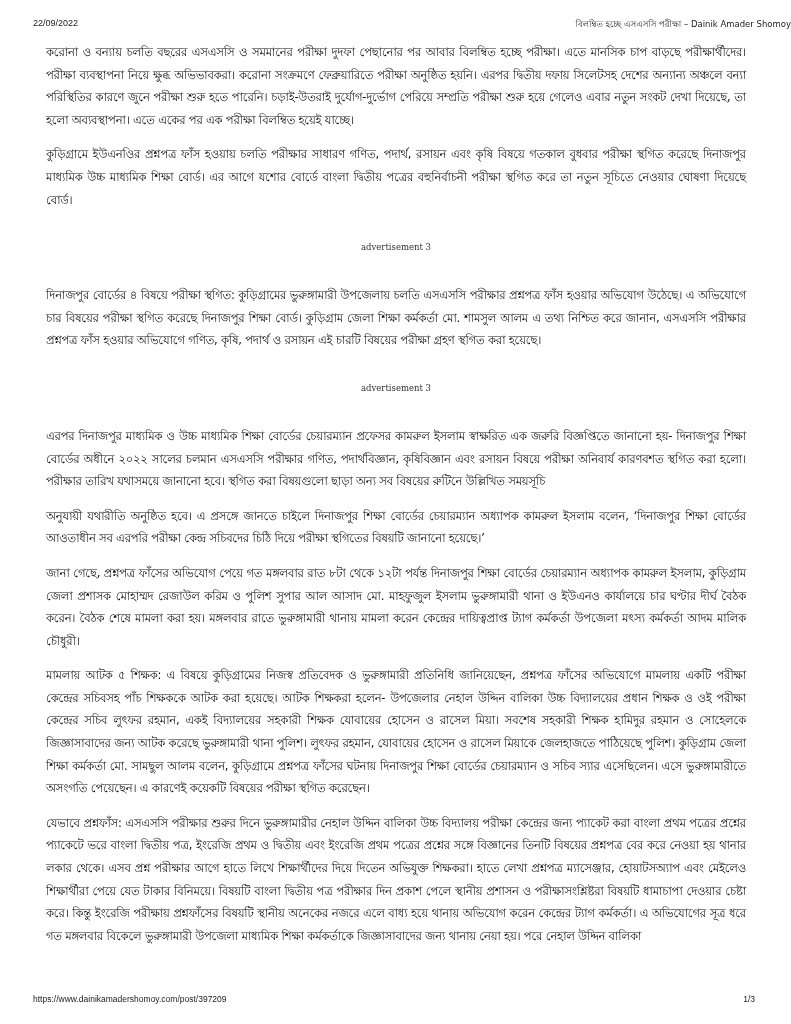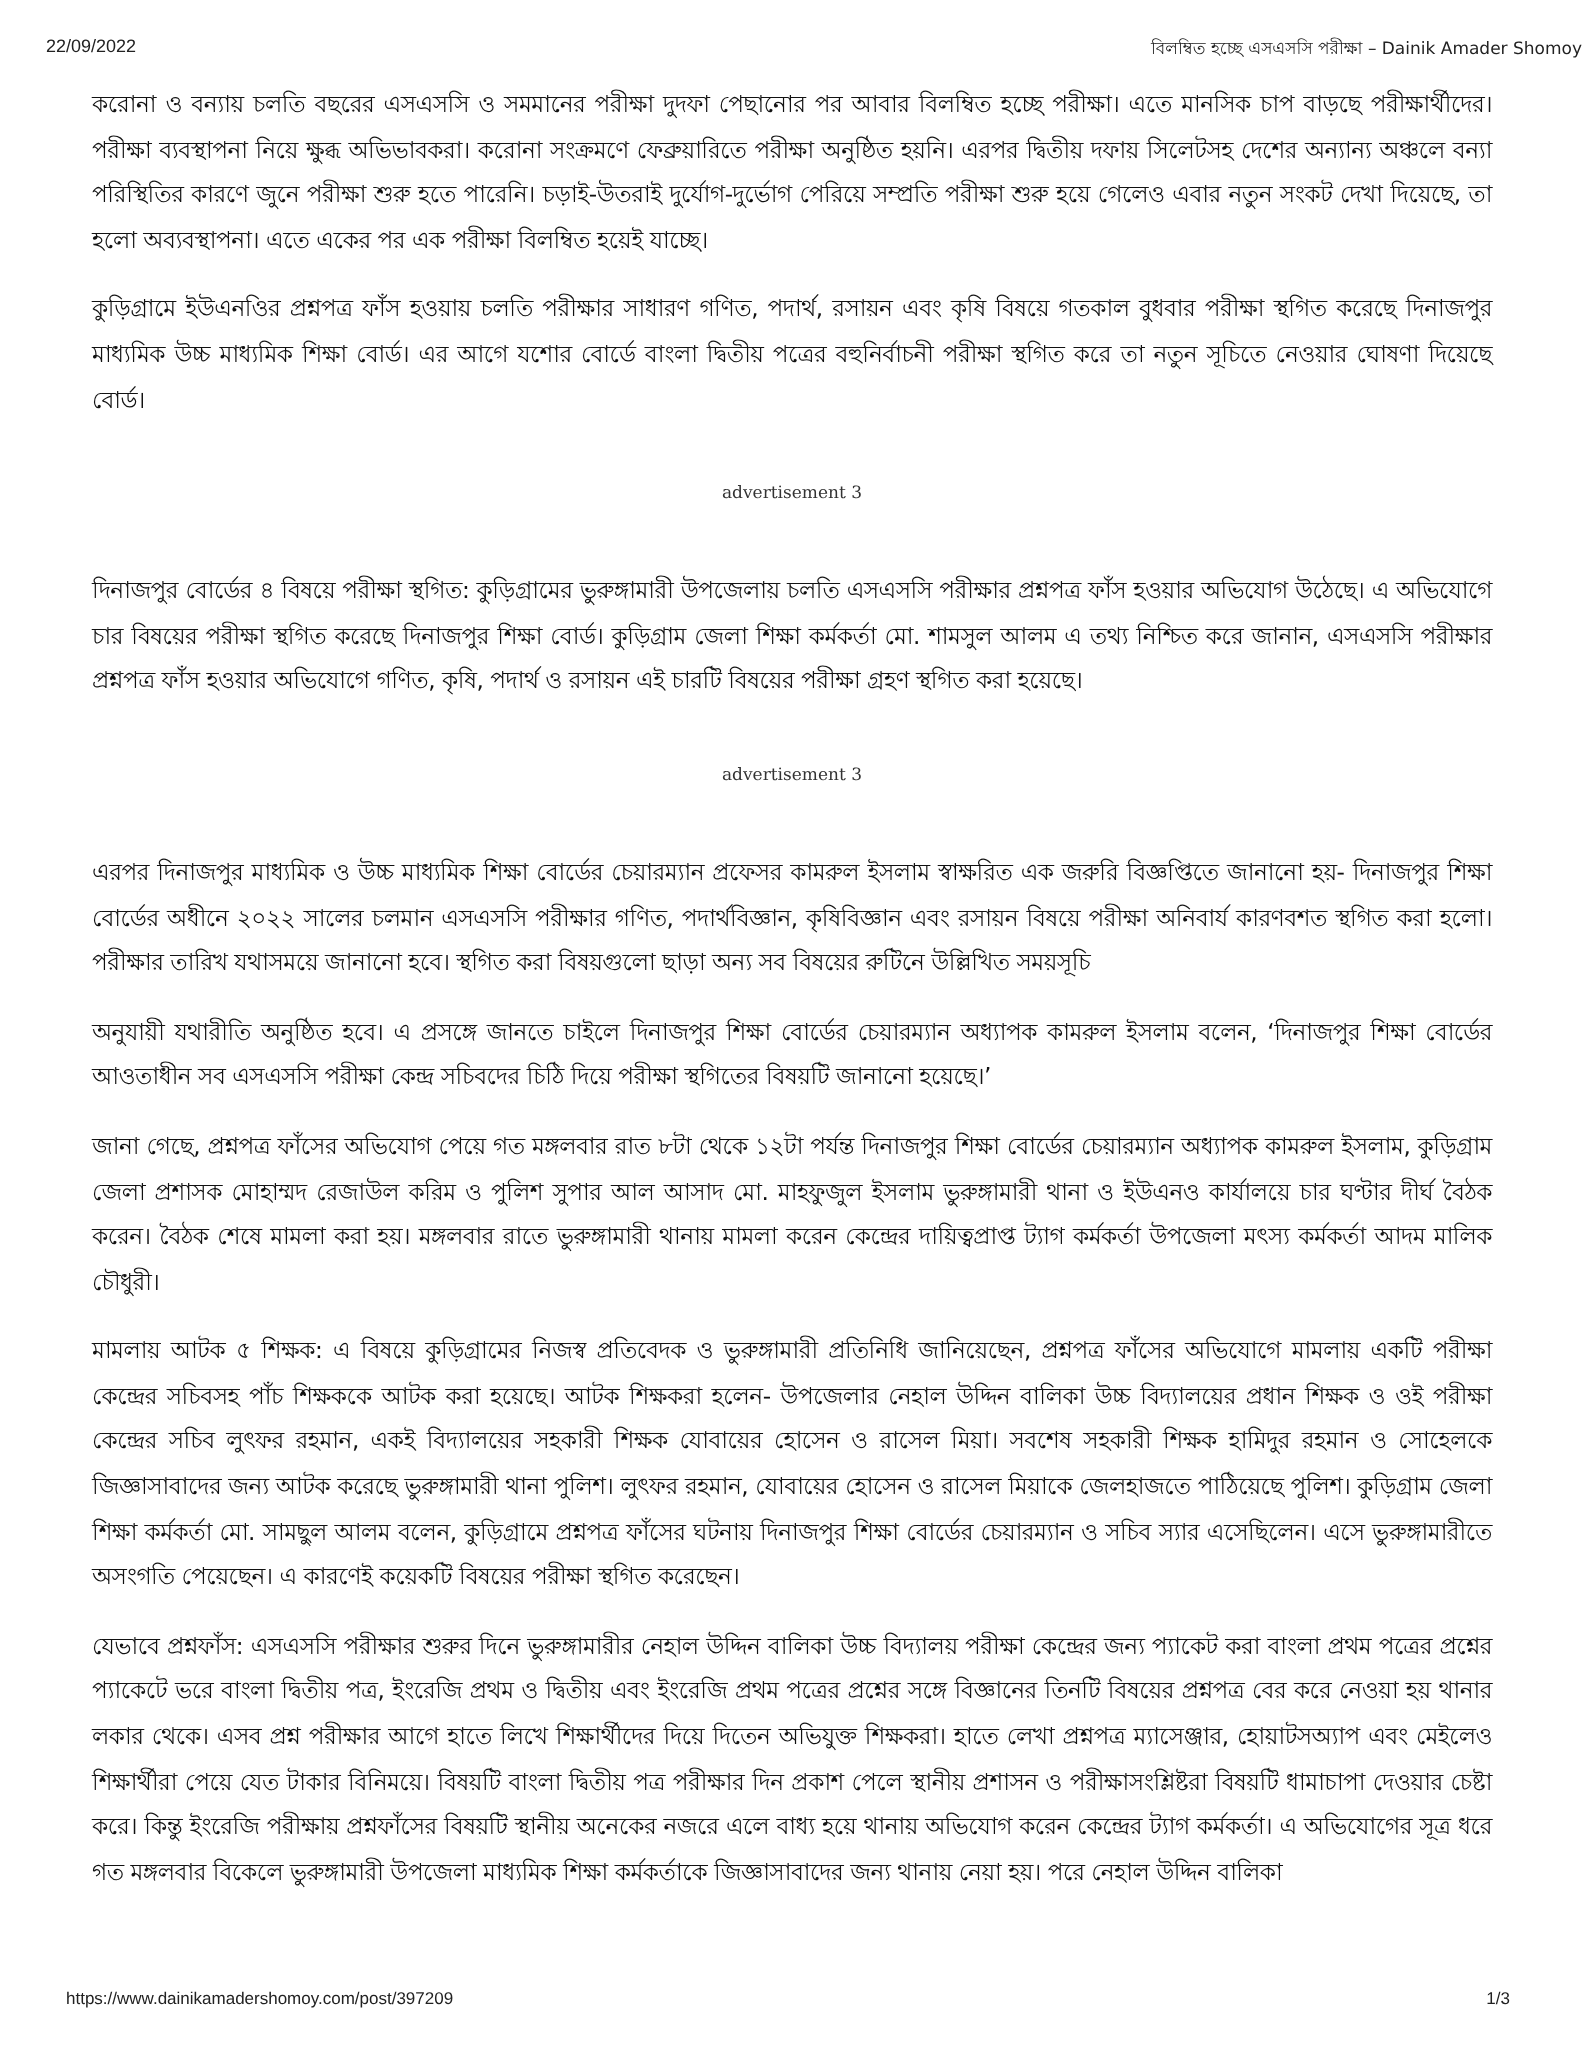--- a/index.html
+++ b/index.html
@@ -1,17 +1,17 @@
 <!DOCTYPE html>
 <html><head>
   <meta charset="utf-8">
   <style>
     html, body { margin: 0; padding: 0; background: #ffffff; }
     body { width: 791px; height: 1024px; position: relative; overflow: hidden; color: #111; font-family: "DejaVu Sans", sans-serif; }
-    .hdr-date { position: absolute; left: 23px; top: 18px; font-family: "Liberation Sans", sans-serif; font-size: 9px; color: #222; }
+    .hdr-date { position: absolute; left: 33px; top: 18px; font-family: "Liberation Sans", sans-serif; font-size: 9px; color: #222; }
     .hdr-title { position: absolute; left: 0; right: 0; top: 18px; text-align: right; font-family: "DejaVu Sans", sans-serif; font-size: 8.5px; color: #222; }
     .content { position: absolute; left: 46px; width: 700px; top: 41px; }
     .para { margin: 0; font-size: 11.6px; line-height: 22.6px; text-align: justify; text-align-last: left; letter-spacing: -0.25px; color: #111; }
     .ad { margin: 12px; text-align: center; font-family: "DejaVu Serif", serif; font-size: 8.5px; color: #333; }
     .gap-p { height: 12px; }
     .gap-ad-top { height: 19px; }
     .gap-ad-bot { height: 20px; }
     .ftr-url { position: absolute; left: 33px; top: 994px; font-family: Liberation Sans, sans-serif; font-size: 8.5px; color: #222; text-align: center; }
     .ftr-page { position: absolute; right: 36px; top: 994px; font-family: "Liberation Sans", sans-serif; font-size: 8.5px; color: #222; }
   </style>
@@ -29,21 +29,21 @@
   <p class="para">কুড়িগ্রামে ইউএনওির প্রশ্নপত্র ফাঁস হওয়ায় চলতি পরীক্ষার সাধারণ গণিত, পদার্থ, রসায়ন এবং কৃষি বিষয়ে গতকাল বুধবার পরীক্ষা স্থগিত করেছে দিনাজপুর মাধ্যমিক উচ্চ মাধ্যমিক শিক্ষা বোর্ড। এর আগে যশোর বোর্ডে বাংলা দ্বিতীয় পত্রের বহুনির্বাচনী পরীক্ষা স্থগিত করে তা নতুন সূচিতে নেওয়ার ঘোষণা দিয়েছে বোর্ড।</p>
   <div class="gap-ad-top"></div>
   <p class="ad">advertisement 3</p>
   <div class="gap-ad-bot"></div>
   <p class="para">দিনাজপুর বোর্ডের ৪ বিষয়ে পরীক্ষা স্থগিত: কুড়িগ্রামের ভুরুঙ্গামারী উপজেলায় চলতি এসএসসি পরীক্ষার প্রশ্নপত্র ফাঁস হওয়ার অভিযোগ উঠেছে। এ অভিযোগে চার বিষয়ের পরীক্ষা স্থগিত করেছে দিনাজপুর শিক্ষা বোর্ড। কুড়িগ্রাম জেলা শিক্ষা কর্মকর্তা মো. শামসুল আলম এ তথ্য নিশ্চিত করে জানান, এসএসসি পরীক্ষার প্রশ্নপত্র ফাঁস হওয়ার অভিযোগে গণিত, কৃষি, পদার্থ ও রসায়ন এই চারটি বিষয়ের পরীক্ষা গ্রহণ স্থগিত করা হয়েছে।</p>
   <div class="gap-ad-top"></div>
   <p class="ad">advertisement 3</p>
   <div class="gap-ad-bot"></div>
   <p class="para">এরপর দিনাজপুর মাধ্যমিক ও উচ্চ মাধ্যমিক শিক্ষা বোর্ডের চেয়ারম্যান প্রফেসর কামরুল ইসলাম স্বাক্ষরিত এক জরুরি বিজ্ঞপ্তিতে জানানো হয়- দিনাজপুর শিক্ষা বোর্ডের অধীনে ২০২২ সালের চলমান এসএসসি পরীক্ষার গণিত, পদার্থবিজ্ঞান, কৃষিবিজ্ঞান এবং রসায়ন বিষয়ে পরীক্ষা অনিবার্য কারণবশত স্থগিত করা হলো। পরীক্ষার তারিখ যথাসময়ে জানানো হবে। স্থগিত করা বিষয়গুলো ছাড়া অন্য সব বিষয়ের রুটিনে উল্লিখিত সময়সূচি</p>
   <div class="gap-p"></div>
-  <p class="para">অনুযায়ী যথারীতি অনুষ্ঠিত হবে। এ প্রসঙ্গে জানতে চাইলে দিনাজপুর শিক্ষা বোর্ডের চেয়ারম্যান অধ্যাপক কামরুল ইসলাম বলেন, ‘দিনাজপুর শিক্ষা বোর্ডের আওতাধীন সব এসএসসি পরীক্ষা কেন্দ্র সচিবদের চিঠি দিয়ে পরীক্ষা স্থগিতের বিষয়টি জানানো হয়েছে।’</p>
+  <p class="para">অনুযায়ী যথারীতি অনুষ্ঠিত হবে। এ প্রসঙ্গে জানতে চাইলে দিনাজপুর শিক্ষা বোর্ডের চেয়ারম্যান অধ্যাপক কামরুল ইসলাম বলেন, ‘দিনাজপুর শিক্ষা বোর্ডের আওতাধীন সব এরপরি পরীক্ষা কেন্দ্র সচিবদের চিঠি দিয়ে পরীক্ষা স্থগিতের বিষয়টি জানানো হয়েছে।’</p>
   <div class="gap-p"></div>
   <p class="para">জানা গেছে, প্রশ্নপত্র ফাঁসের অভিযোগ পেয়ে গত মঙ্গলবার রাত ৮টা থেকে ১২টা পর্যন্ত দিনাজপুর শিক্ষা বোর্ডের চেয়ারম্যান অধ্যাপক কামরুল ইসলাম, কুড়িগ্রাম জেলা প্রশাসক মোহাম্মদ রেজাউল করিম ও পুলিশ সুপার আল আসাদ মো. মাহফুজুল ইসলাম ভুরুঙ্গামারী থানা ও ইউএনও কার্যালয়ে চার ঘণ্টার দীর্ঘ বৈঠক করেন। বৈঠক শেষে মামলা করা হয়। মঙ্গলবার রাতে ভুরুঙ্গামারী থানায় মামলা করেন কেন্দ্রের দায়িত্বপ্রাপ্ত ট্যাগ কর্মকর্তা উপজেলা মৎস্য কর্মকর্তা আদম মালিক চৌধুরী।</p>
   <div class="gap-p"></div>
   <p class="para">মামলায় আটক ৫ শিক্ষক: এ বিষয়ে কুড়িগ্রামের নিজস্ব প্রতিবেদক ও ভুরুঙ্গামারী প্রতিনিধি জানিয়েছেন, প্রশ্নপত্র ফাঁসের অভিযোগে মামলায় একটি পরীক্ষা কেন্দ্রের সচিবসহ পাঁচ শিক্ষককে আটক করা হয়েছে। আটক শিক্ষকরা হলেন- উপজেলার নেহাল উদ্দিন বালিকা উচ্চ বিদ্যালয়ের প্রধান শিক্ষক ও ওই পরীক্ষা কেন্দ্রের সচিব লুৎফর রহমান, একই বিদ্যালয়ের সহকারী শিক্ষক যোবায়ের হোসেন ও রাসেল মিয়া। সবশেষ সহকারী শিক্ষক হামিদুর রহমান ও সোহেলকে জিজ্ঞাসাবাদের জন্য আটক করেছে ভুরুঙ্গামারী থানা পুলিশ। লুৎফর রহমান, যোবায়ের হোসেন ও রাসেল মিয়াকে জেলহাজতে পাঠিয়েছে পুলিশ। কুড়িগ্রাম জেলা শিক্ষা কর্মকর্তা মো. সামছুল আলম বলেন, কুড়িগ্রামে প্রশ্নপত্র ফাঁসের ঘটনায় দিনাজপুর শিক্ষা বোর্ডের চেয়ারম্যান ও সচিব স্যার এসেছিলেন। এসে ভুরুঙ্গামারীতে অসংগতি পেয়েছেন। এ কারণেই কয়েকটি বিষয়ের পরীক্ষা স্থগিত করেছেন।</p>
   <div class="gap-p"></div>
   <p class="para">যেভাবে প্রশ্নফাঁস: এসএসসি পরীক্ষার শুরুর দিনে ভুরুঙ্গামারীর নেহাল উদ্দিন বালিকা উচ্চ বিদ্যালয় পরীক্ষা কেন্দ্রের জন্য প্যাকেট করা বাংলা প্রথম পত্রের প্রশ্নের প্যাকেটে ভরে বাংলা দ্বিতীয় পত্র, ইংরেজি প্রথম ও দ্বিতীয় এবং ইংরেজি প্রথম পত্রের প্রশ্নের সঙ্গে বিজ্ঞানের তিনটি বিষয়ের প্রশ্নপত্র বের করে নেওয়া হয় থানার লকার থেকে। এসব প্রশ্ন পরীক্ষার আগে হাতে লিখে শিক্ষার্থীদের দিয়ে দিতেন অভিযুক্ত শিক্ষকরা। হাতে লেখা প্রশ্নপত্র ম্যাসেঞ্জার, হোয়াটসঅ্যাপ এবং মেইলেও শিক্ষার্থীরা পেয়ে যেত টাকার বিনিময়ে। বিষয়টি বাংলা দ্বিতীয় পত্র পরীক্ষার দিন প্রকাশ পেলে স্থানীয় প্রশাসন ও পরীক্ষাসংশ্লিষ্টরা বিষয়টি ধামাচাপা দেওয়ার চেষ্টা করে। কিন্তু ইংরেজি পরীক্ষায় প্রশ্নফাঁসের বিষয়টি স্থানীয় অনেকের নজরে এলে বাধ্য হয়ে থানায় অভিযোগ করেন কেন্দ্রের ট্যাগ কর্মকর্তা। এ অভিযোগের সূত্র ধরে গত মঙ্গলবার বিকেলে ভুরুঙ্গামারী উপজেলা মাধ্যমিক শিক্ষা কর্মকর্তাকে জিজ্ঞাসাবাদের জন্য থানায় নেয়া হয়। পরে নেহাল উদ্দিন বালিকা</p>
 </div>
 
 <div>
   <div class="ftr-url">https://www.dainikamadershomoy.com/post/397209</div>

